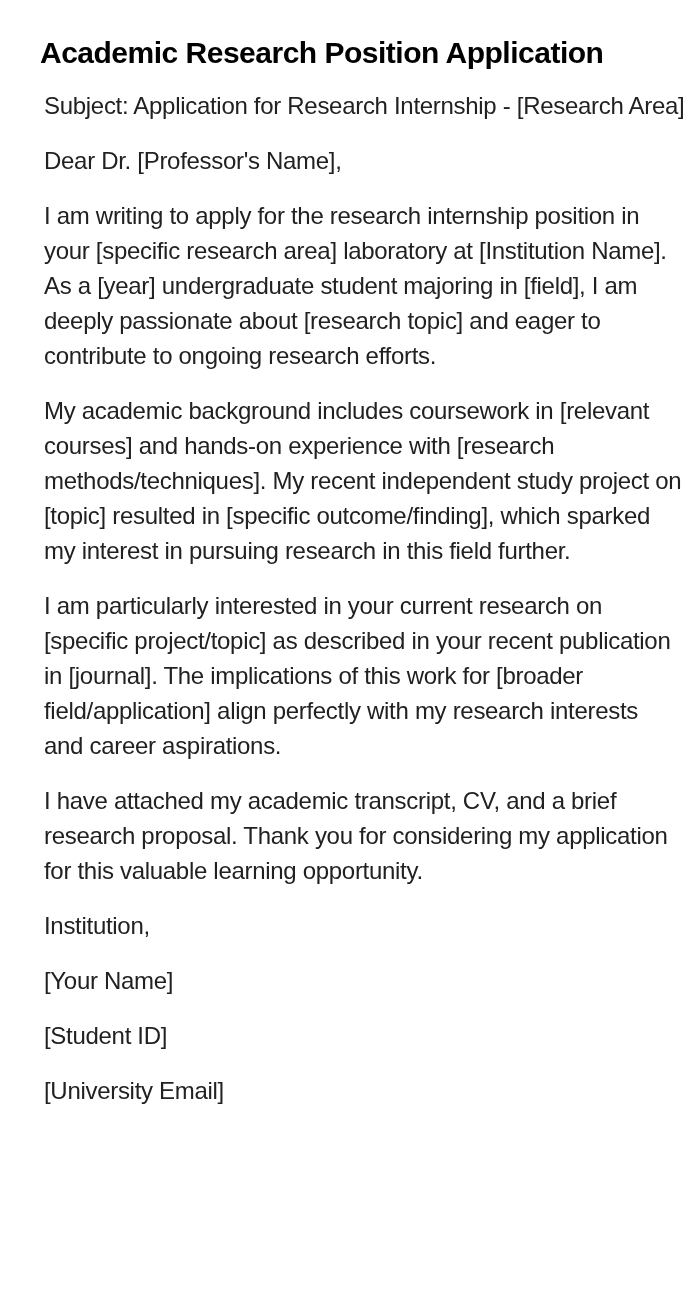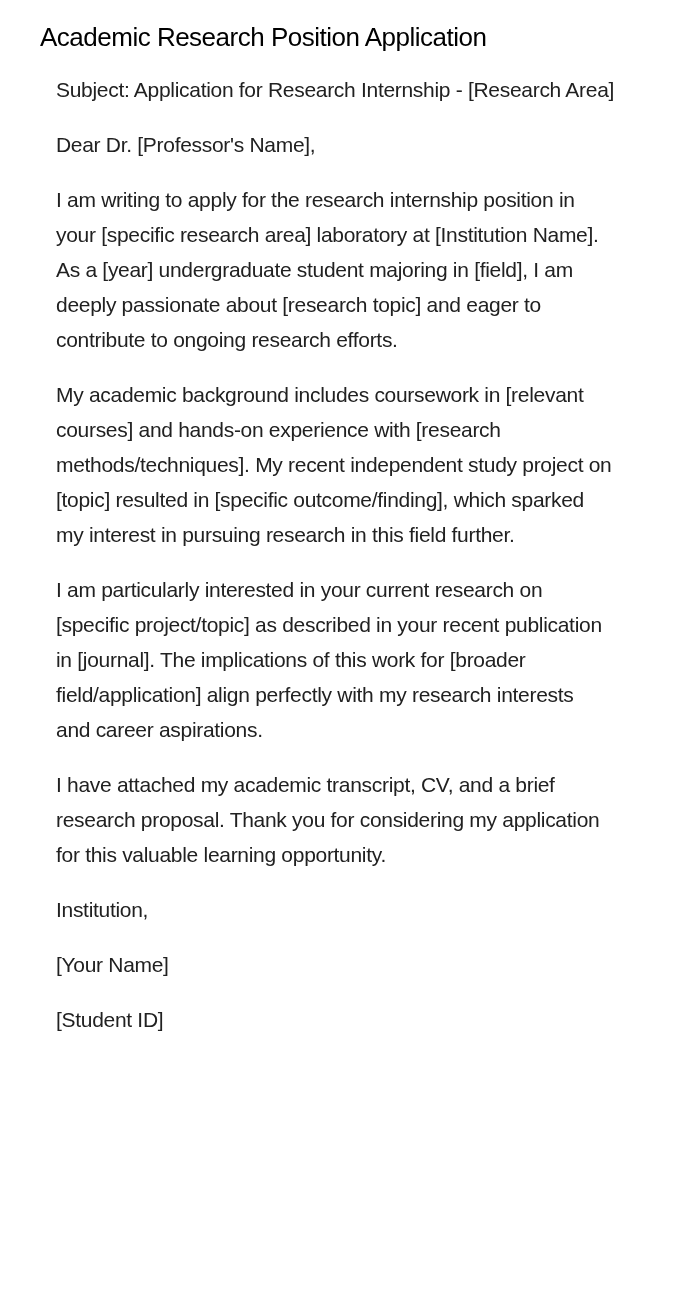--- a/index.html
+++ b/index.html
@@ -11,31 +11,31 @@
     width: 700px;
     height: 1299px;
     overflow: hidden;
     font-family: "Liberation Sans", "DejaVu Sans", sans-serif;
   }
   .doc {
     padding: 22px 40px 0 40px;
     color: #212121;
   }
   .doc h1 {
-    margin: 0 0 20px 0;
-    font-size: 26px;
+    margin: 16px 0 20px 0;
+    font-size: 30px;
     line-height: 30px;
-    font-weight: 400;
+    font-weight: 700;
     color: #000000;
     letter-spacing: -0.5px;
     white-space: pre;
   }
   .doc p {
-    margin: 0 0 20px 16px;
-    font-size: 21px;
+    margin: 0 0 20px 4px;
+    font-size: 24px;
     line-height: 35px;
     letter-spacing: -0.3px;
     white-space: pre;
   }
 </style>
 </head>
 <body>
 
 <main class="doc">
   <h1>Academic Research Position Application</h1>
@@ -55,13 +55,14 @@
 [specific project/topic] as described in your recent publication
 in [journal]. The implications of this work for [broader
 field/application] align perfectly with my research interests
 and career aspirations.</p>
   <p>I have attached my academic transcript, CV, and a brief
 research proposal. Thank you for considering my application
 for this valuable learning opportunity.</p>
   <p>Institution,</p>
   <p>[Your Name]</p>
   <p>[Student ID]</p>
+  <p>[University Email]</p>
 </main>
 
 </body></html>

